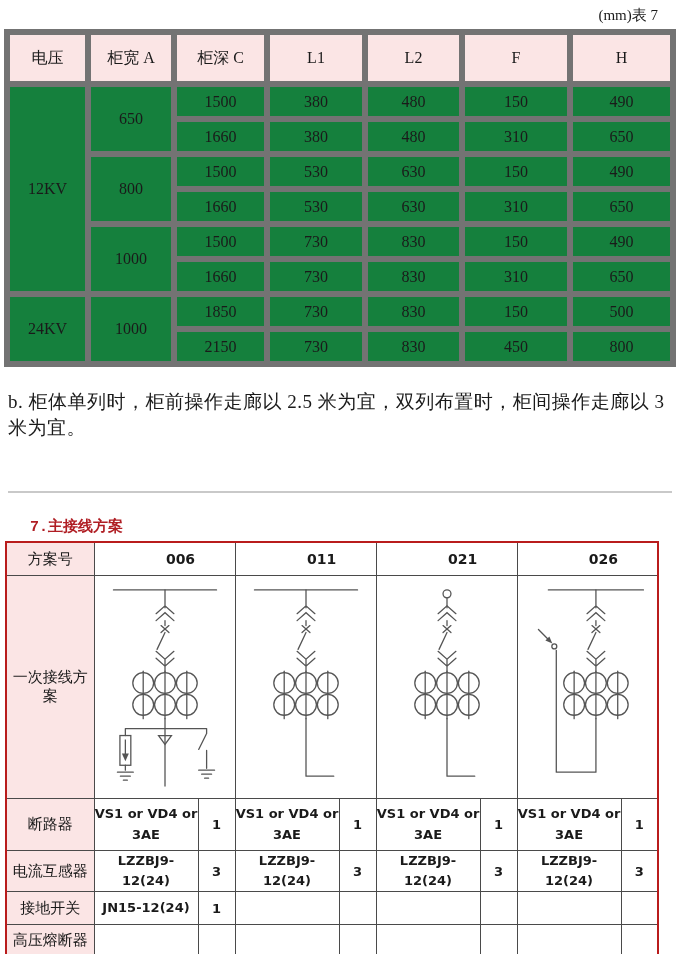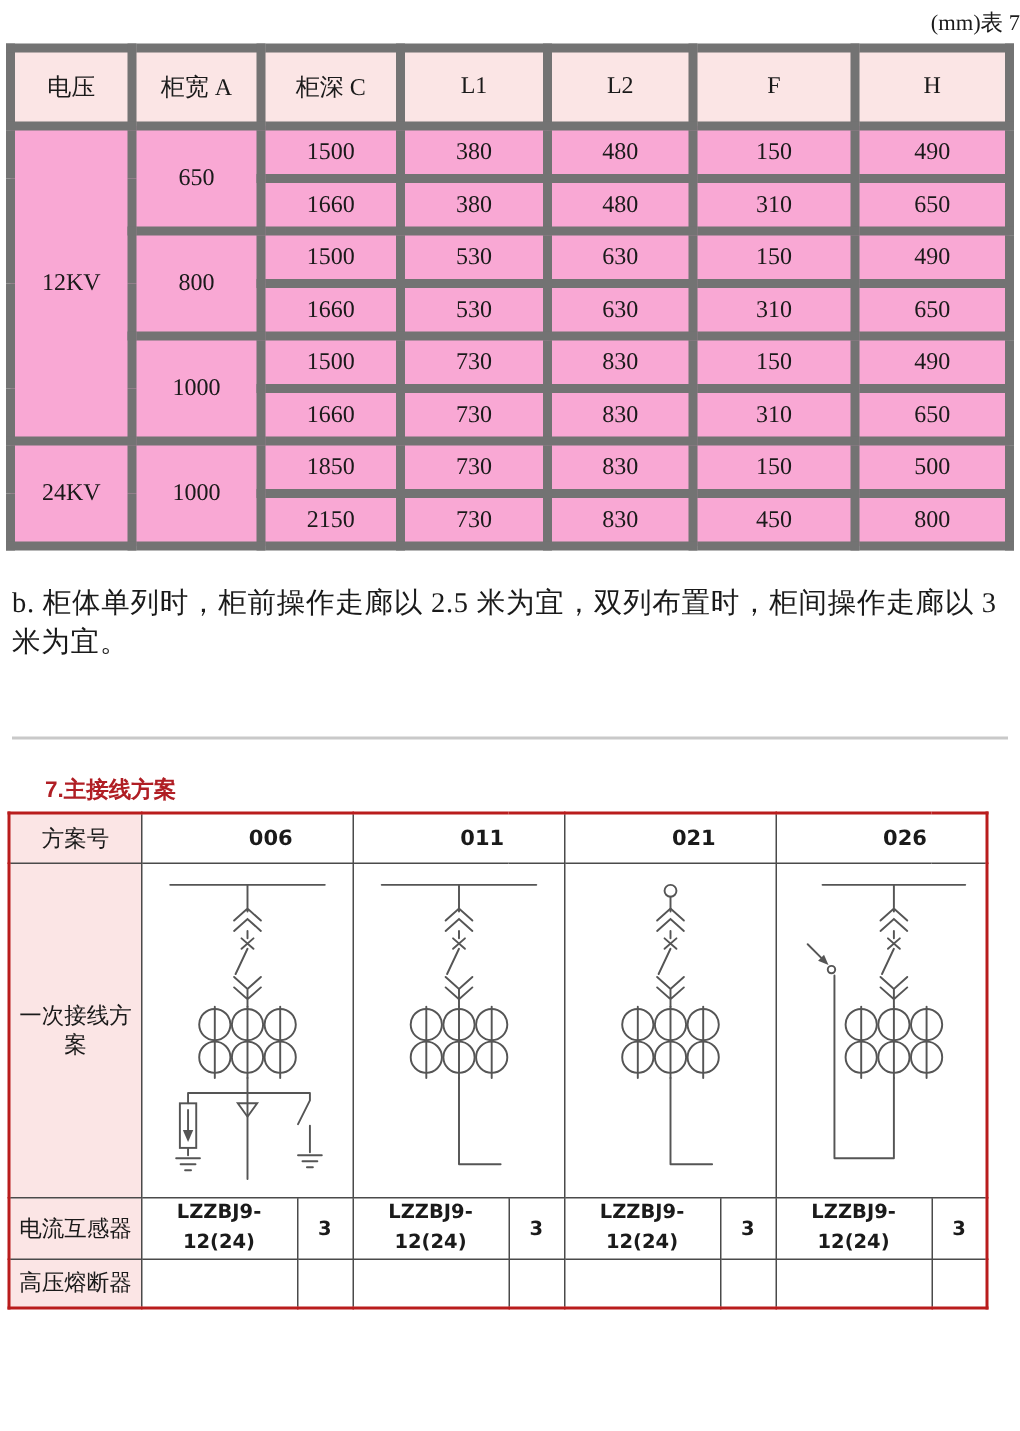--- a/index.html
+++ b/index.html
@@ -1,36 +1,36 @@
 <!DOCTYPE html>
 <html><head>
 <meta charset="utf-8">
 <style>
   html,body{margin:0;padding:0;background:#ffffff;}
   body{
     width:680px;height:954px;overflow:hidden;position:relative;
     font-family:"Liberation Serif","DejaVu Serif",serif;color:#1a1a1a;
   }
   .caption{
-    text-align:right;font-size:15px;padding:6px 0 2px 0;
+    text-align:right;font-size:15px;padding:6px 22px 2px 0;
   }
   
   table{border-collapse:collapse;table-layout:fixed;}
   #dimTable{margin:2px 0 0 4px;width:666px;border:2px solid #3a3a3a;}
   #dimTable th,#dimTable td{
     border:6px solid #737373;text-align:center;vertical-align:middle;
     font-size:16px;font-weight:normal;padding:0;
   }
   #dimTable thead th{background:#fbe5e5;height:46px;}
-  #dimTable tbody td{height:29px;background:#f9a8d4;}
+  #dimTable tbody td{height:29px;background:#15803d;}
   
   .note{font-size:19px;margin:22px 0 0 8px;letter-spacing:.5px;}
   .divider{border:none;border-top:2px solid #c9c9c9;margin:50px 8px 0 8px;}
   .sectionHeading{
-    font-family:Liberation Sans, sans-serif;
+    font-family:Liberation Mono, monospace;
     font-weight:bold;font-size:15px;color:#b01e24;margin:24px 0 5px 30px;
   }
   
   #schemeTable{margin:0 0 12px 5px;width:652px;border:2px solid #b91c1c;}
   #schemeTable td,#schemeTable th{
     border:1px solid #4a4a4a;text-align:center;vertical-align:middle;padding:0;
   }
   #schemeTable .lbl{
     background:#fbe5e5;font-size:15px;font-weight:normal;
     font-family:"Liberation Serif","DejaVu Serif",serif;padding:0 3px;
@@ -258,31 +258,53 @@
             <path fill="none" stroke="#555" stroke-width="1.3" stroke-linecap="round" d="M100 92 V140"></path>
           <circle fill="none" stroke="#555" stroke-width="1.3" stroke-linecap="round" cx="100" cy="104" r="10.5"></circle>
           <circle fill="none" stroke="#555" stroke-width="1.3" stroke-linecap="round" cx="100" cy="126" r="10.5"></circle>
             <path fill="none" stroke="#555" stroke-width="1.3" stroke-linecap="round" d="M78 140 V194 M38 194 H78
        M20 50 L31 61 M38 71 V194"></path>
      <polygon points="34,64 27,61 31,57" fill="#555"></polygon>
      <circle fill="none" stroke="#555" stroke-width="1.3" stroke-linecap="round" cx="36" cy="67" r="2.5"></circle>
           </svg>
         </td>
       </tr>
+      <tr style="height: 52px;">
+        <td class="lbl">断路器</td>
+        <td class="sans modelCell">VS1 or VD4 or 3AE</td>
+        <td class="sans">1</td>
+        <td class="sans modelCell">VS1 or VD4 or 3AE</td>
+        <td class="sans">1</td>
+        <td class="sans modelCell">VS1 or VD4 or 3AE</td>
+        <td class="sans">1</td>
+        <td class="sans modelCell">VS1 or VD4 or 3AE</td>
+        <td class="sans">1</td>
+      </tr>
       <tr style="height: 40px;">
         <td class="lbl">电流互感器</td>
         <td class="sans modelCell">LZZBJ9-12(24)</td>
         <td class="sans">3</td>
         <td class="sans modelCell">LZZBJ9-12(24)</td>
         <td class="sans">3</td>
         <td class="sans modelCell">LZZBJ9-12(24)</td>
         <td class="sans">3</td>
         <td class="sans modelCell">LZZBJ9-12(24)</td>
         <td class="sans">3</td>
       </tr>
+      <tr style="height: 33px;">
+        <td class="lbl">接地开关</td>
+        <td class="sans modelCell">JN15-12(24)</td>
+        <td class="sans">1</td>
+        <td class="sans modelCell"></td>
+        <td class="sans"></td>
+        <td class="sans modelCell"></td>
+        <td class="sans"></td>
+        <td class="sans modelCell"></td>
+        <td class="sans"></td>
+      </tr>
       <tr style="height: 32px;">
         <td class="lbl">高压熔断器</td>
         <td class="sans modelCell"></td>
         <td class="sans"></td>
         <td class="sans modelCell"></td>
         <td class="sans"></td>
         <td class="sans modelCell"></td>
         <td class="sans"></td>
         <td class="sans modelCell"></td>
         <td class="sans"></td>

